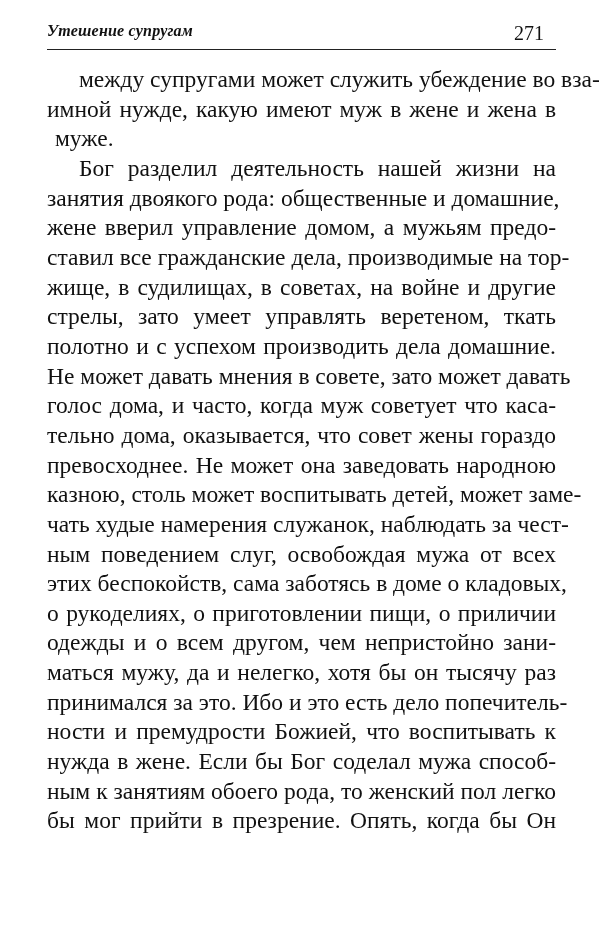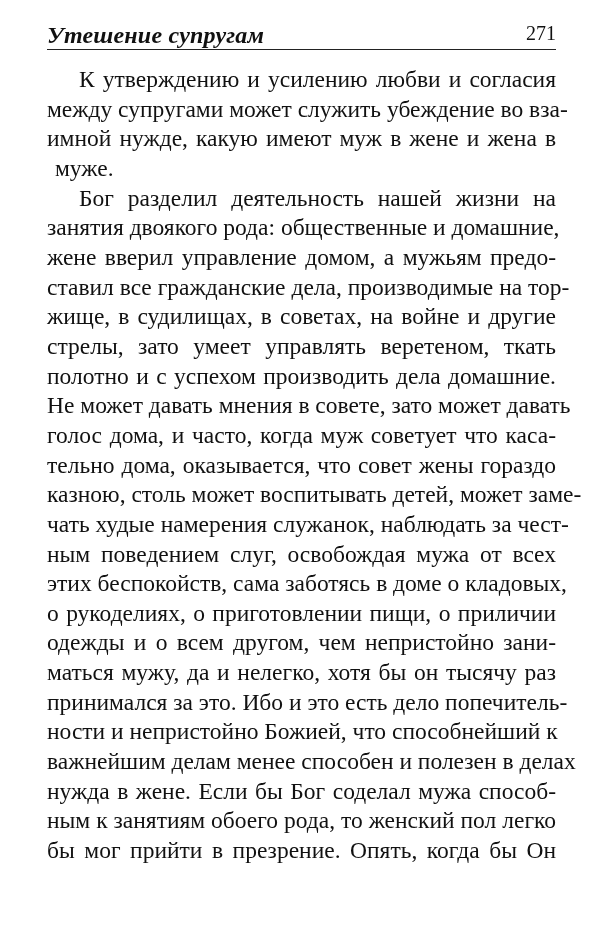--- a/index.html
+++ b/index.html
@@ -5,24 +5,24 @@
   html, body { margin: 0; padding: 0; background: #ffffff; }
   body { width: 600px; height: 938px; overflow: hidden; position: relative; color: #111111; }
   .page { position: absolute; left: 47px; top: 0; width: 509px; }
   .running-head {
     position: absolute; left: 0; top: 22px; width: 509px; height: 27px;
     border-bottom: 1.5px solid #222;
   }
   .rh-title {
     position: absolute; left: 0; top: 0;
     font-family: "Liberation Serif", serif; font-style: italic; font-weight: bold;
-    font-size: 24px; letter-spacing: 0.2px;
+    font-size: 16px; letter-spacing: 0.2px;
   }
   .rh-num {
-    position: absolute; right: 0; top: 0;
+    position: absolute; right: 12px; top: 0;
     font-family: "Liberation Serif", serif; font-size: 20px;
   }
   .body-text {
     position: absolute; left: 0; top: 65px; width: 509px;
     font-family: "Liberation Serif", serif; font-size: 23.5px; line-height: 29.65px;
     text-align: justify; hyphens: manual;
   }
   .para { margin: 0; text-indent: 32px; }
   .line { display: block; text-align: justify; text-align-last: justify; white-space: nowrap; }
   .line.last { text-align-last: left; margin-left: 8px; }
@@ -33,46 +33,45 @@
 <body>
 
 <div class="page">
   <div class="running-head">
     <span class="rh-title">Утешение супругам</span>
     <span class="rh-num">271</span>
   </div>
 
   <div class="body-text">
     <p class="para">
-      <span class="line">К утверждению и усилению любви и согласия</span>
       <span class="line">между супругами может служить убеждение во вза-</span>
       <span class="line">имной нужде, какую имеют муж в жене и жена в</span>
       <span class="line last">муже.</span>
     </p>
     <p class="para">
       <span class="line">Бог разделил деятельность нашей жизни на</span>
       <span class="line">занятия двоякого рода: общественные и домашние,</span>
       <span class="line">жене вверил управление домом, а мужьям предо-</span>
       <span class="line">ставил все гражданские дела, производимые на тор-</span>
       <span class="line">жище, в судилищах, в советах, на войне и другие</span>
       <span class="line">стрелы, зато умеет управлять веретеном, ткать</span>
       <span class="line">полотно и с успехом производить дела домашние.</span>
       <span class="line">Не может давать мнения в совете, зато может давать</span>
       <span class="line">голос дома, и часто, когда муж советует что каса-</span>
       <span class="line">тельно дома, оказывается, что совет жены гораздо</span>
+      <span class="line">превосходнее. Не может она заведовать народною</span>
       <span class="line">казною, столь может воспитывать детей, может заме-</span>
       <span class="line">чать худые намерения служанок, наблюдать за чест-</span>
       <span class="line">ным поведением слуг, освобождая мужа от всех</span>
       <span class="line">этих беспокойств, сама заботясь в доме о кладовых,</span>
       <span class="line">о рукоделиях, о приготовлении пищи, о приличии</span>
       <span class="line">одежды и о всем другом, чем непристойно зани-</span>
       <span class="line">маться мужу, да и нелегко, хотя бы он тысячу раз</span>
       <span class="line">принимался за это. Ибо и это есть дело попечитель-</span>
-      <span class="line">ности и непристойно Божией, что способнейший к</span>
-      <span class="line">важнейшим делам менее способен и полезен в делах</span>
+      <span class="line">ности и премудрости Божией, что воспитывать к</span>
       <span class="line">нужда в жене. Если бы Бог соделал мужа способ-</span>
       <span class="line">ным к занятиям обоего рода, то женский пол легко</span>
       <span class="line">бы мог прийти в презрение. Опять, когда бы Он</span>
 
     </p>
 
   </div>
 </div>
 
 </body></html>

